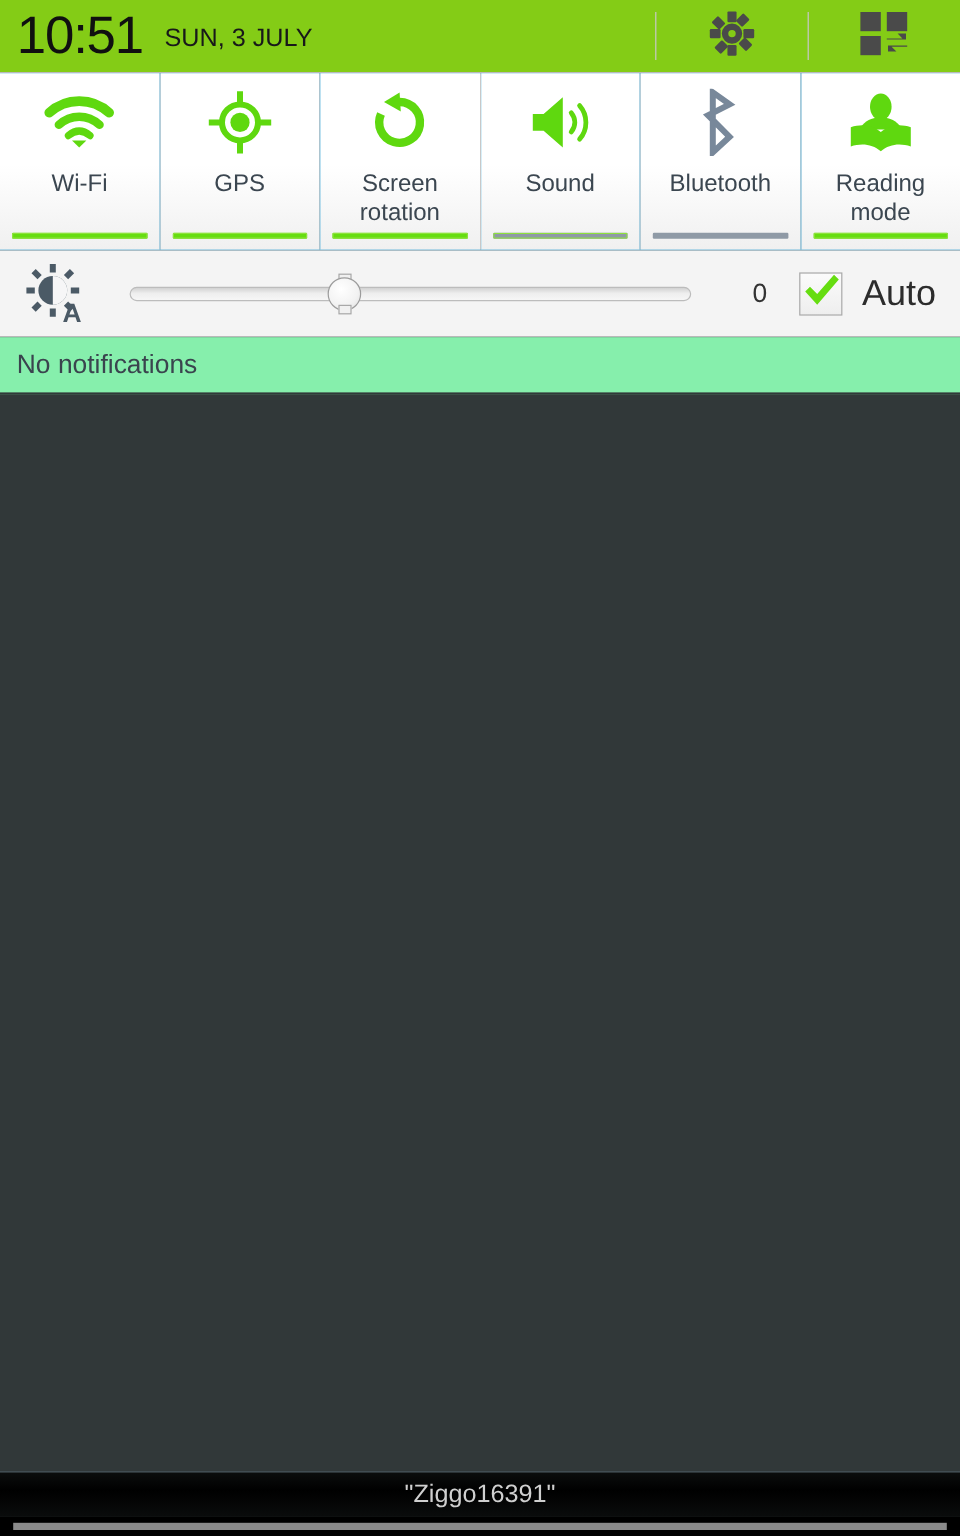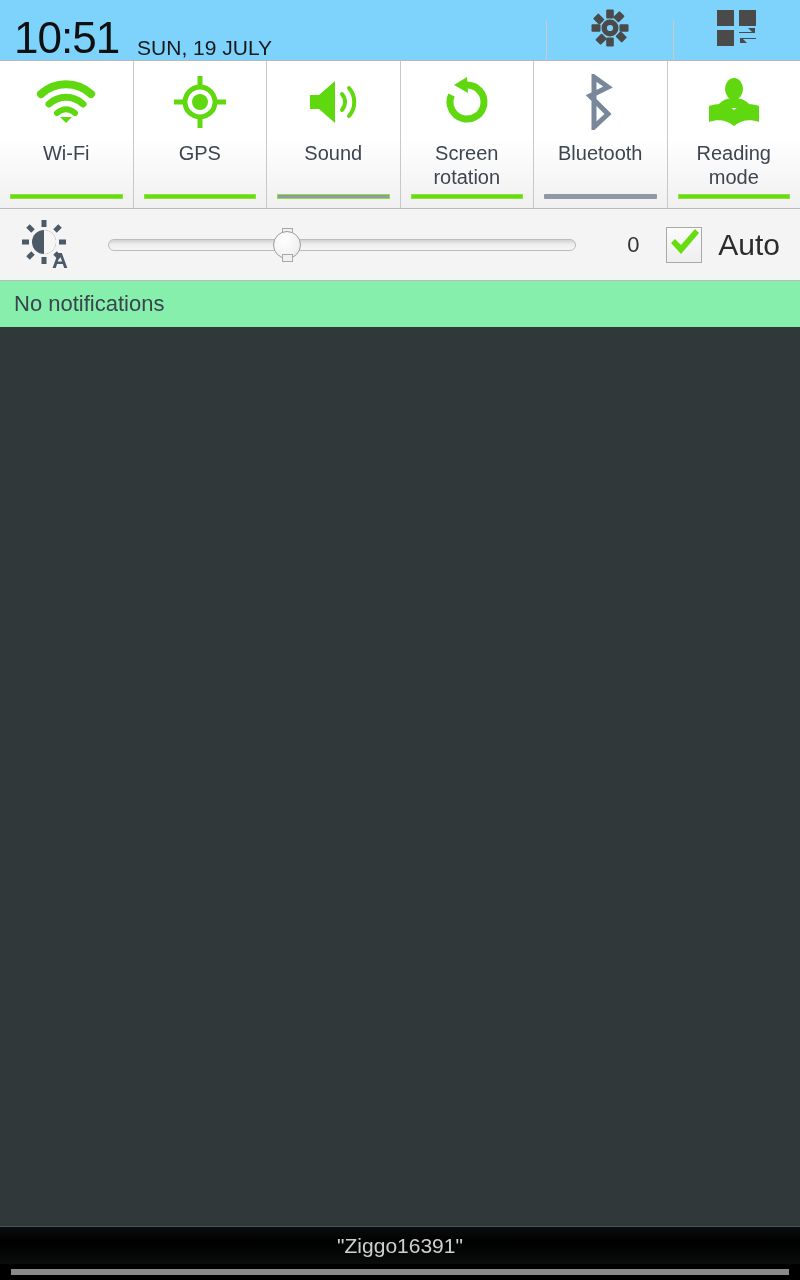--- a/index.html
+++ b/index.html
@@ -18,24 +18,24 @@
     width: 800px;
     height: 1280px;
     background: #313839;
     display: flex;
     flex-direction: column;
   }
 
   
   .statusbar {
     height: 61px;
-    background: #7dd3fc;
+    background: #84cc16;
     border-bottom: 1px solid #b9b9b9;
     display: flex;
-    align-items: flex-end;
+    align-items: center;
     box-sizing: border-box;
     flex: 0 0 auto;
   }
   .clock {
     font-size: 44px;
     color: #101010;
     margin-left: 14px;
     letter-spacing: -1px;
     line-height: 44px;
   }
@@ -247,21 +247,21 @@
     background: #8b8b8b;
   }
 </style>
 </head>
 <body>
 
 <div class="screen">
 
   <div class="statusbar">
     <div class="clock">10:51</div>
-    <div class="datetext">SUN, 19 JULY</div>
+    <div class="datetext">SUN, 3 JULY</div>
     <div class="sb-spacer"></div>
 
     <div class="sb-div"></div>
     <div class="sb-btn">
       <span>
         <svg width="44" height="44" viewBox="0 0 44 44">
           <path fill="#4a4a4a" d="M22 13.5a8.5 8.5 0 1 0 0 17 8.5 8.5 0 0 0 0-17zm0 5.4a3.1 3.1 0 1 1 0 6.2 3.1 3.1 0 0 1 0-6.2z"></path>
           <g fill="#4a4a4a">
             <rect x="18.2" y="3.5" width="7.6" height="9" rx="1"></rect>
             <rect x="18.2" y="31.5" width="7.6" height="9" rx="1"></rect>
@@ -319,41 +319,41 @@
             <line x1="45" y1="29" x2="55" y2="29"></line>
           </g>
         </svg>
       </div>
       <div class="tile-label">GPS</div>
       <div class="tile-bar on" style="background: rgb(102, 221, 17);"></div>
     </div>
 
     <div class="tile">
       <div class="tile-icon">
+        <svg width="52" height="52" viewBox="0 0 52 52">
+          <path fill="none" stroke="#5fd80f" stroke-width="7" stroke-linecap="butt" d="M26 9a17 17 0 1 1-15.5 10"></path>
+          <path fill="#5fd80f" d="M26 1l1 16-14-8z"></path>
+        </svg>
+      </div>
+      <div class="tile-label">Screen rotation</div>
+      <div class="tile-bar on"></div>
+    </div>
+
+    <div class="tile">
+      <div class="tile-icon">
         <svg width="58" height="50" viewBox="0 0 58 50">
           <path fill="#5fd80f" d="M6 18h9L31 4v42L15 32H6z"></path>
           <g fill="none" stroke="#5fd80f" stroke-width="4" stroke-linecap="round">
             <path d="M38 17c4 5 4 11 0 16"></path>
             <path d="M45 11c7 8 7 20 0 28"></path>
           </g>
         </svg>
       </div>
       <div class="tile-label">Sound</div>
       <div class="tile-bar on" style="background: rgb(143, 154, 166);"></div>
-    </div>
-
-    <div class="tile">
-      <div class="tile-icon">
-        <svg width="52" height="52" viewBox="0 0 52 52">
-          <path fill="none" stroke="#5fd80f" stroke-width="7" stroke-linecap="butt" d="M26 9a17 17 0 1 1-15.5 10"></path>
-          <path fill="#5fd80f" d="M26 1l1 16-14-8z"></path>
-        </svg>
-      </div>
-      <div class="tile-label">Screen rotation</div>
-      <div class="tile-bar on"></div>
     </div>
 
     <div class="tile">
       <div class="tile-icon">
         <svg width="40" height="56" viewBox="0 0 40 56">
           <path fill="none" stroke="#78889a" stroke-width="5" stroke-linejoin="miter" d="M14 3v50l14-13L10 22l18-9z"></path>
         </svg>
       </div>
       <div class="tile-label">Bluetooth</div>
       <div class="tile-bar off"></div>

